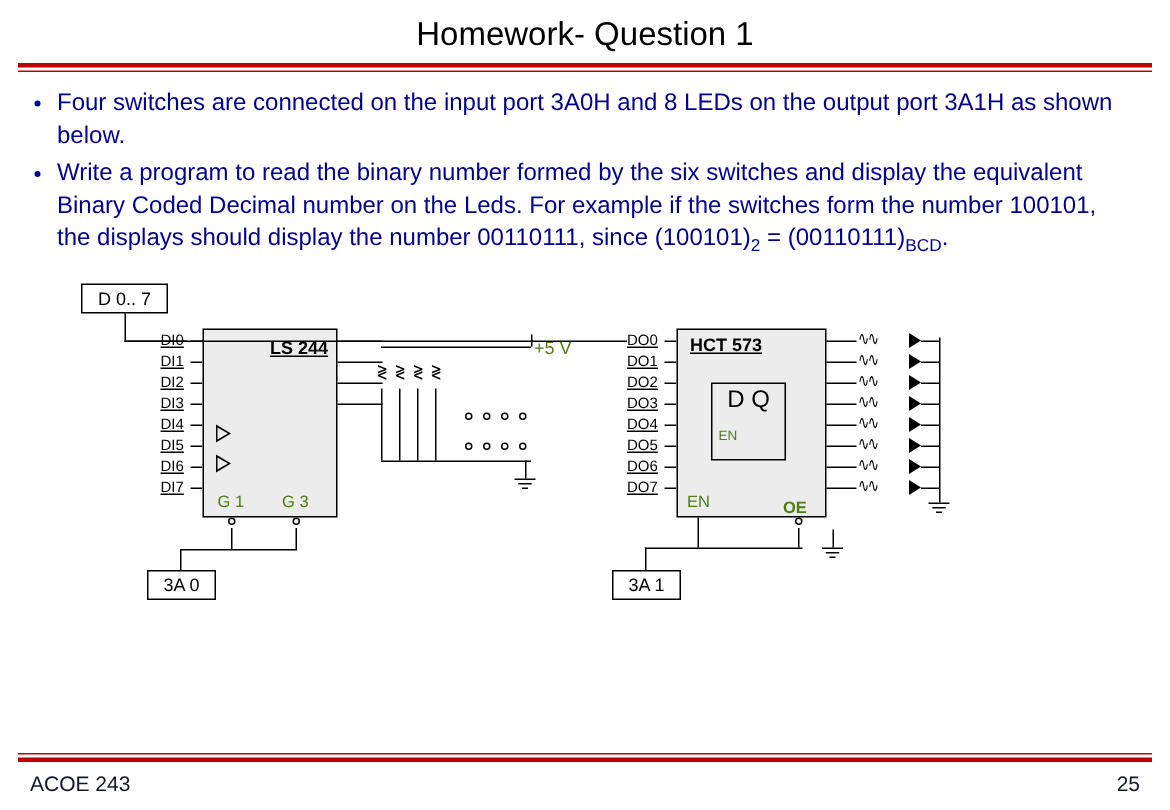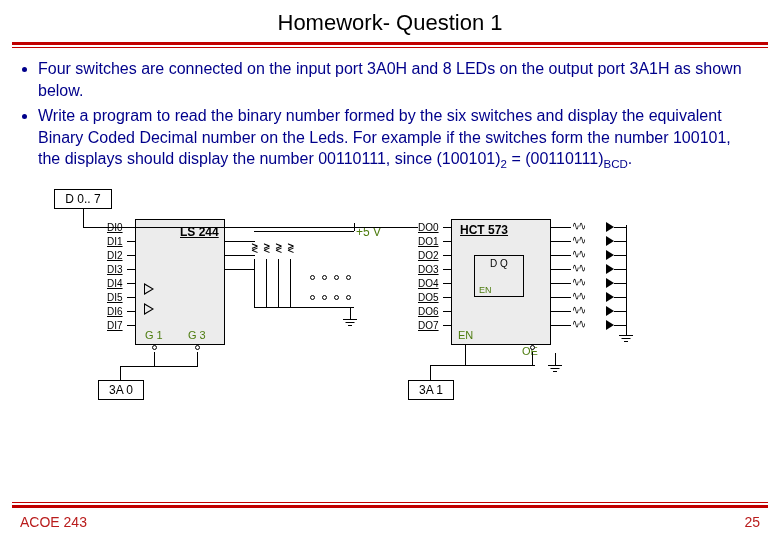--- a/index.html
+++ b/index.html
@@ -123,21 +123,21 @@
     width: 14px;
     height: 10px;
   }
   .gnd div { background:#000; position:absolute; height:1.2px; left:50%; transform:translateX(-50%); }
   .footer {
     position: absolute;
     bottom: 0;
     left: 0; right: 0;
     padding: 4px 20px 10px 20px;
     font-size: 14px;
-    color: #b91c1c;
+    color: #0f172a;
     display: flex;
     justify-content: space-between;
   }
   .footer-rule-wrap { position:absolute; bottom:32px; left:0; right:0; }
 </style>
 </head>
 <body>
 
 <div class="title">Homework- Question 1</div>
 <div class="rule"></div>
@@ -252,27 +252,27 @@
   <div class="hline" style="left:423px; top:98px; width:8px;"></div>
   <div class="hline" style="left:423px; top:112px; width:8px;"></div>
   <div class="hline" style="left:423px; top:126px; width:8px;"></div>
   <div class="hline" style="left:423px; top:140px; width:8px;"></div>
 
   <div class="hline" style="left:63px; top:42px; width:335px; height:0; border-top:1px solid transparent;"></div>
 
   <div class="chip" style="left:431px; top:34px; width:100px; height:126px;"></div>
   <div class="chip-title" style="left:440px; top:38px;">HCT 573</div>
 
-  <div class="box" style="left:454px; top:70px; width:50px; height:42px; background:#ececec; font-size:10px; flex-direction:column; justify-content:flex-start; padding-top:2px;">
+  <div class="box" style="left:454px; top:70px; width:50px; height:52px; background:#ececec; font-size:16px; flex-direction:column; justify-content:flex-start; padding-top:2px;">
     <span>D   Q</span>
   </div>
   <div class="label" style="left:459px; top:100px; font-size:9px;">EN</div>
 
   <div class="label" style="left:438px; top:144px;">EN</div>
-  <div class="label" style="left:502px; top:160px;">OE</div>
+  <div class="label" style="left:502px; top:148px;font-weight:bold;">OE</div>
   <div class="dot" style="left:510px; top:160px;"></div>
   <div class="vline" style="left:445px; top:160px; height:20px;"></div>
   <div class="vline" style="left:512px; top:167px; height:13px;"></div>
   <div class="hline" style="left:410px; top:180px; width:105px;"></div>
   <div class="vline" style="left:410px; top:180px; height:15px;"></div>
 
   <div class="vline" style="left:535px; top:168px; height:12px;"></div>
   <div class="gnd" style="left:528px; top:180px;">
     <div style="width:14px; top:0;"></div>
       <div style="width:9px; top:3px;"></div>

